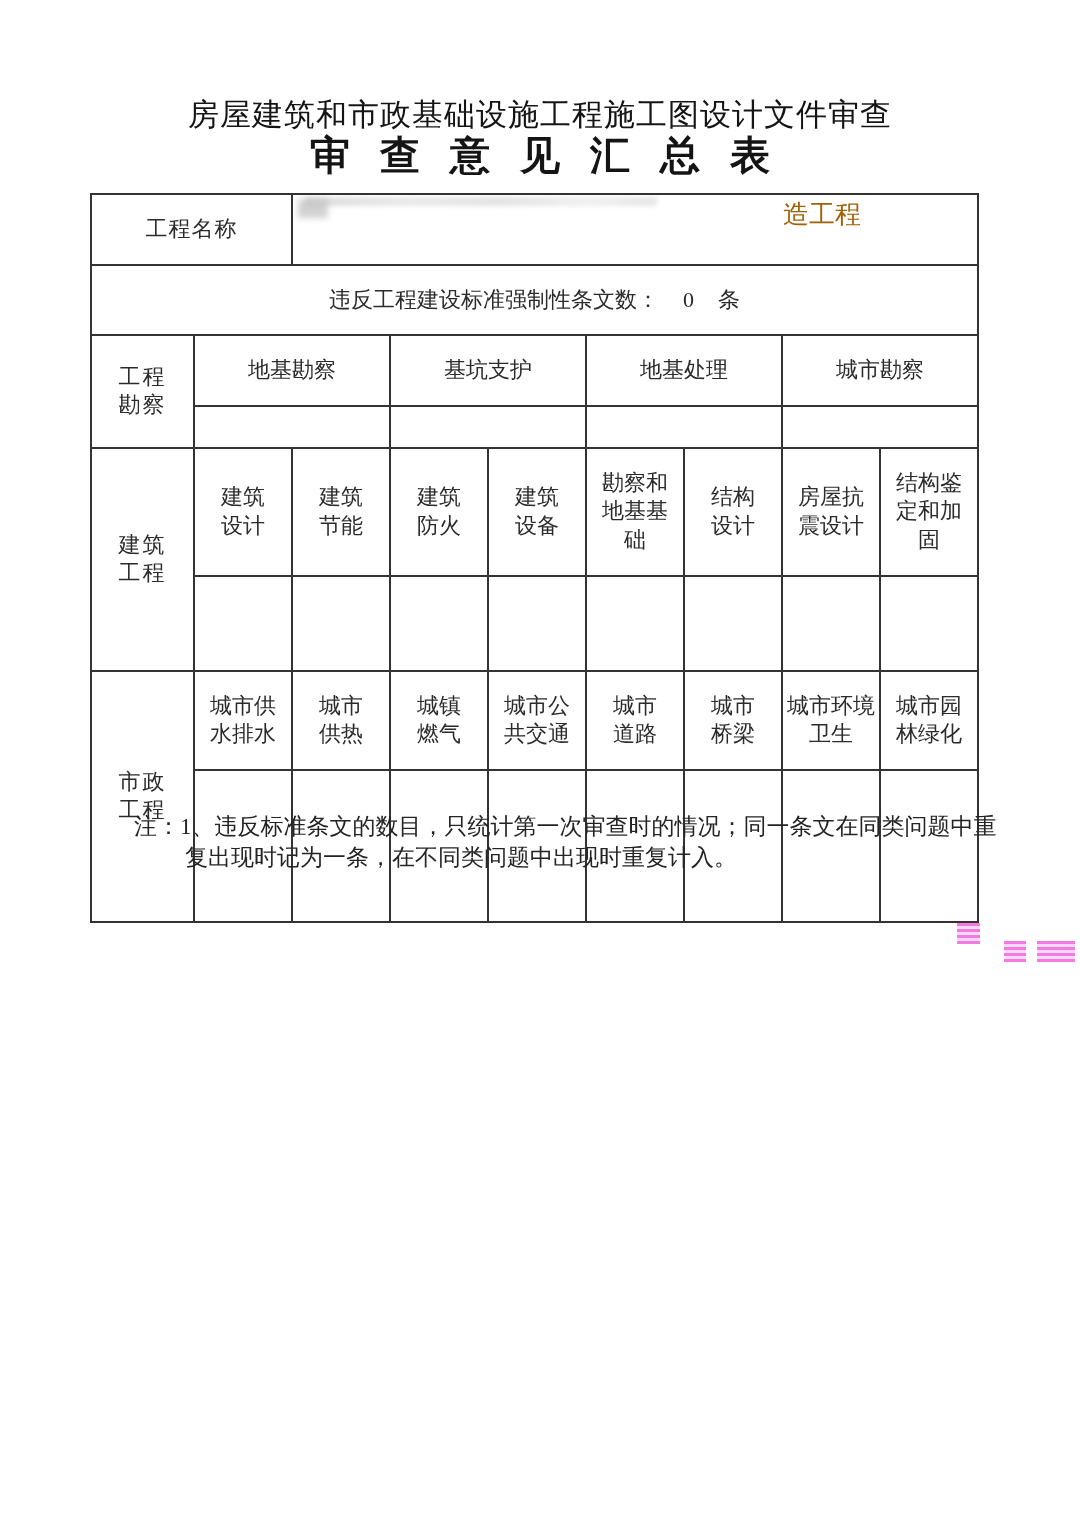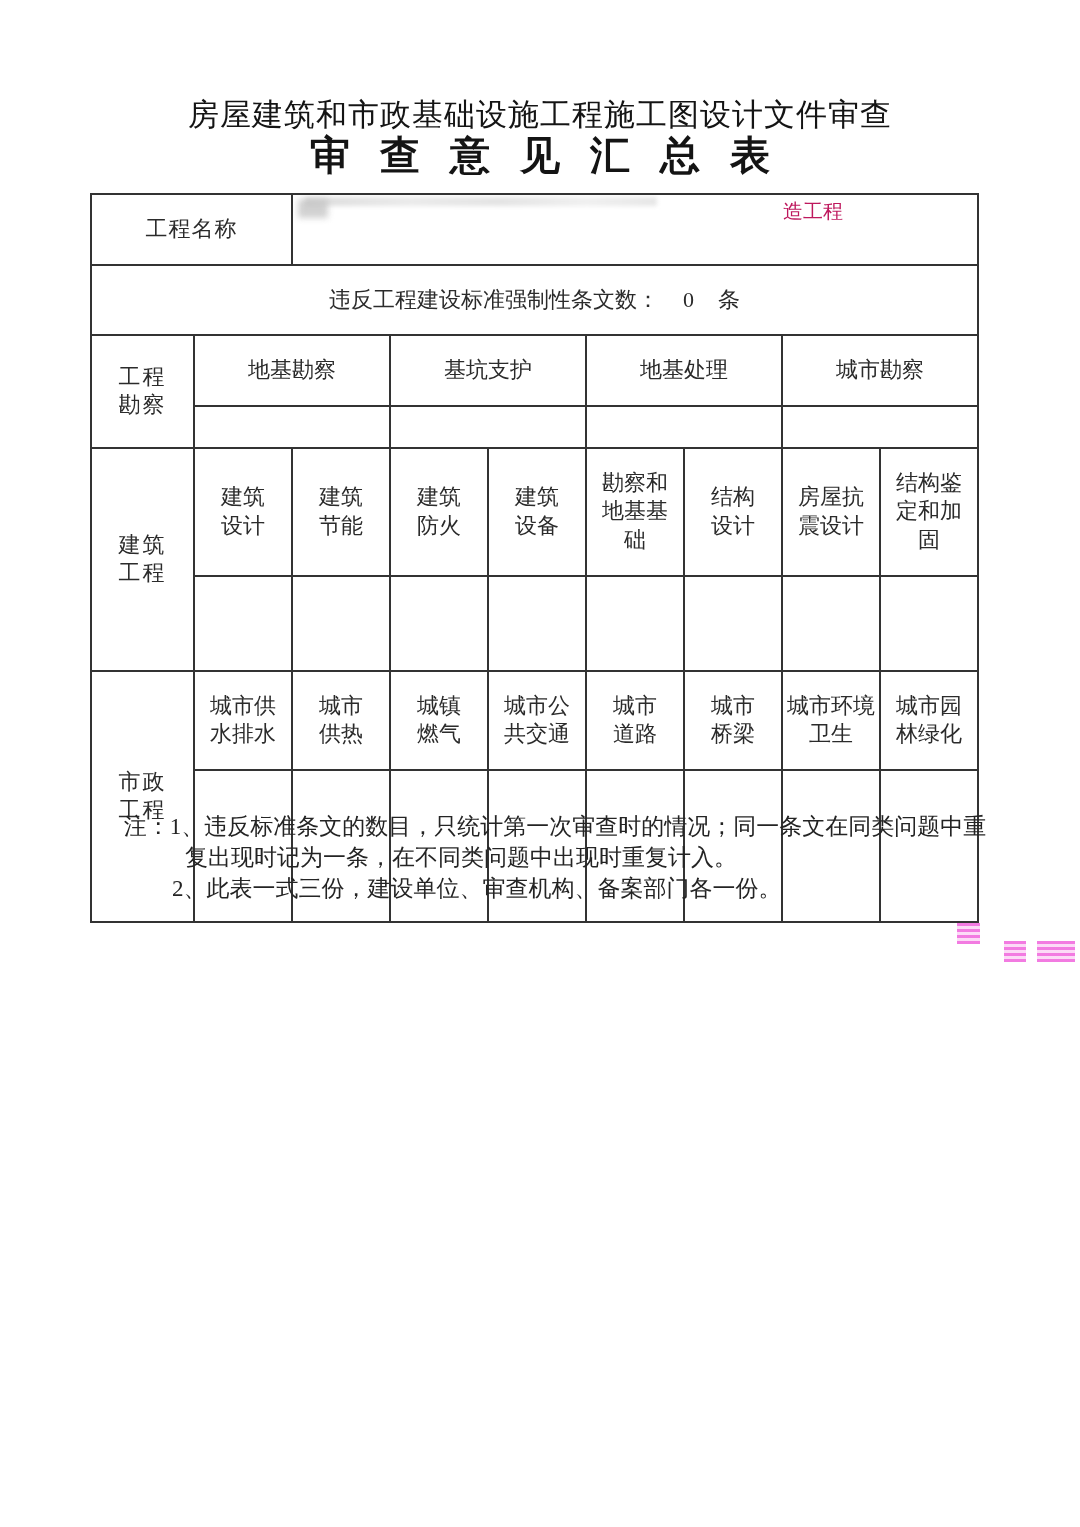--- a/index.html
+++ b/index.html
@@ -26,38 +26,38 @@
     padding:20px 4px;font-size:22px;line-height:1.3;color:#2b2b2b;
     overflow:hidden;
   }
   td.sec-hdr{font-size:26px;white-space:pre-line;line-height:1.45;letter-spacing:2px;}
   td.col-label{white-space:pre-line;}
   td.arch-label{font-size:21px;line-height:1.35;}
   td.muni-label{font-size:20px;line-height:1.35;}
   td.proj-label{font-size:22px;letter-spacing:1px;}
   td.proj-value{position:relative;padding:0;}
   .proj-tail{
-    position:absolute;left:490px;top:3px;font-size:20px;color:#be185d;
+    position:absolute;left:490px;top:3px;font-size:26px;color:#a16207;
   }
   .smear{
     position:absolute;left:12px;top:2px;width:352px;height:9px;
     background:linear-gradient(90deg,#bfbfbf 0%,#d9d9d9 30%,#cccccc 55%,#e3e3e3 80%,#d2d2d2 100%);
     filter:blur(2px);opacity:.55;
   }
   .blob{
     position:absolute;left:5px;top:4px;width:30px;height:19px;
     background:#b9b9b9;filter:blur(3px);opacity:.65;
   }
   .viol-row td{font-size:23px;}
   .viol-count{margin:0 24px;}
   .notes{
     position:absolute;left:100px;top:811px;width:900px;
     font-size:23px;line-height:31px;color:#242424;
   }
-  .note-l1{margin-left:10px;text-align:center;}
+  .note-l1{margin-left:34px;}
   .note-l2{margin-left:85px;}
   .note-l3{margin-left:72px;}
   .pink-mark{
     position:absolute;
     background:repeating-linear-gradient(to bottom,
       rgba(240,100,220,.85) 0px,rgba(240,100,220,.85) 3px,
       rgba(252,216,246,.95) 3px,rgba(252,216,246,.95) 6px);
     filter:blur(0.6px);
   }
   .pm-a{left:957px;top:923px;width:23px;height:21px;}
@@ -174,18 +174,17 @@
     <td></td>
     <td></td>
     <td></td>
   </tr>
 </tbody>
   </table>
 
 <div class="notes">
   <div class="note-l1">注：1、违反标准条文的数目，只统计第一次审查时的情况；同一条文在同类问题中重</div>
   <div class="note-l2">复出现时记为一条，在不同类问题中出现时重复计入。</div>
-  <div class="note-l3">2、此表一式三份，建设单位、审查机构、备案部门各一份。</div>
 </div>
 
 <div class="pink-mark pm-a"></div>
 <div class="pink-mark pm-b"></div>
 <div class="pink-mark pm-c"></div>
 
 </body></html>

